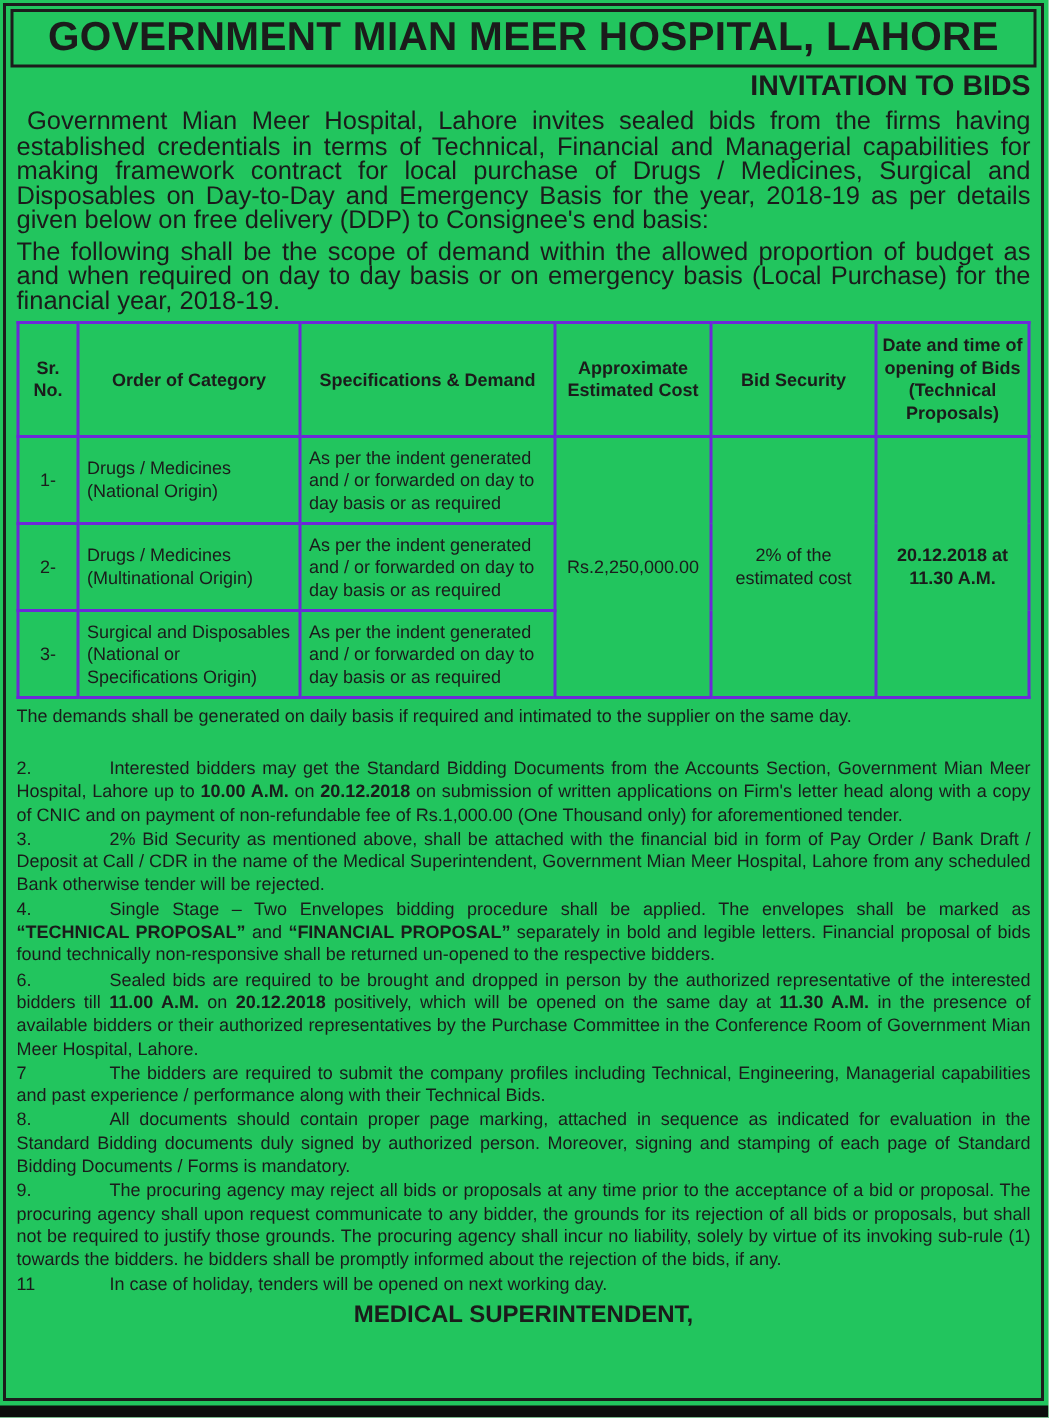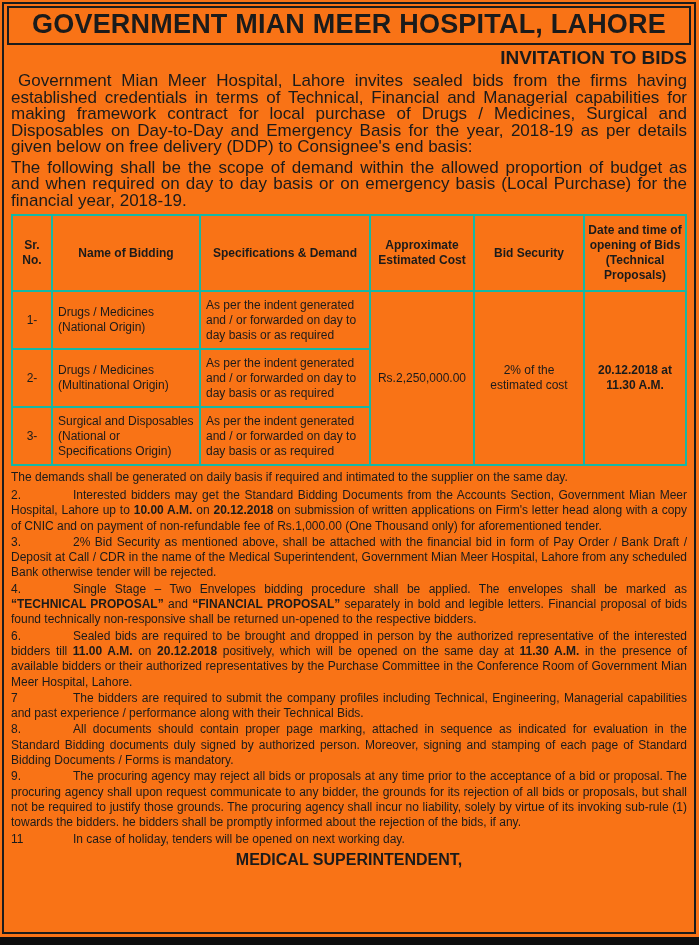--- a/index.html
+++ b/index.html
@@ -1,37 +1,37 @@
 <!DOCTYPE html>
 <html><head>
 <meta charset="utf-8">
 <style>
   html,body { margin:0; padding:0; background:#dedcd8; }
   .page {
     width:699px; height:945px; position:relative; margin:0 auto;
-    background:#f97316; color:#1b1b1b; overflow:hidden;
+    background:#22c55e; color:#1b1b1b; overflow:hidden;
     font-family:"Liberation Sans", "DejaVu Sans", sans-serif;
   }
   .ad { position:absolute; top:2px; left:2px; right:3px; bottom:11px; border:2px solid #1c1c1c; }
   .title-box { border:2px solid #1c1c1c; margin:2px 3px 0; text-align:center; padding:1px 0 3px; }
   .title-box h1 { margin:0; font-size:27px; font-weight:bold; letter-spacing:.2px; }
   .content { padding:1px 7px 0; }
   .subtitle { font-size:15px; font-weight:bold; text-align:justify; margin:3px 0 0; line-height:20px; }
   .invitation { font-size:19px; font-weight:bold; text-align:right; margin:1px 0 2px; }
   .intro { font-size:17px; text-align:justify; line-height:16.5px; margin:4px 0; }
   .indent { text-indent:7px; }
 
   table.demand { border-collapse:collapse; width:100%; table-layout:fixed; margin:5px 0 3px; }
-  .demand th, .demand td { border:2px solid #14b8a6; font-size:12px; padding:2px 5px; vertical-align:middle; }
+  .demand th, .demand td { border:2px solid #6d28d9; font-size:12px; padding:2px 5px; vertical-align:middle; }
   .demand th { font-weight:bold; text-align:center; height:70px; line-height:15px; padding:2px 3px; }
   .demand tbody td { height:52px; line-height:15px; }
   .demand td.c { text-align:center; }
   .date-cell { line-height:19px; }
 
-  .note { font-size:12px; line-height:16px; margin:2px 0 3px; }
+  .note { font-size:12px; line-height:16px; margin:2px 0 20px; }
   .clause { font-size:12px; line-height:15.3px; text-align:justify; margin:0 0 1px; }
   .clause-num { display:inline-block; width:62px; }
   .b { font-weight:bold; }
   .u { }
 
   .footer { position:relative; text-align:center; font-weight:bold; font-size:16px; margin-top:3px; }
   .footer p { margin:0; line-height:19px; }
   .bottom-bar { position:absolute; left:0; right:0; bottom:0; height:8px; background:#0d0d0d; }
 </style>
 </head>
@@ -55,21 +55,21 @@
           <col style="width:40px">
             <col style="width:148px">
             <col style="width:170px">
           <col style="width:104px">
             <col style="width:110px">
             <col>
         </colgroup>
         <thead>
           <tr>
             <th>Sr. No.</th>
-            <th>Name of Bidding</th>
+            <th>Order of Category</th>
             <th>Specifications &amp; Demand</th>
             <th>Approximate Estimated Cost</th>
             <th>Bid Security</th>
             <th>Date and time of opening of Bids (Technical Proposals)</th>
           </tr>
         </thead>
         <tbody>
           <tr>
             <td class="c">1-</td>
             <td>Drugs / Medicines (National Origin)</td>

